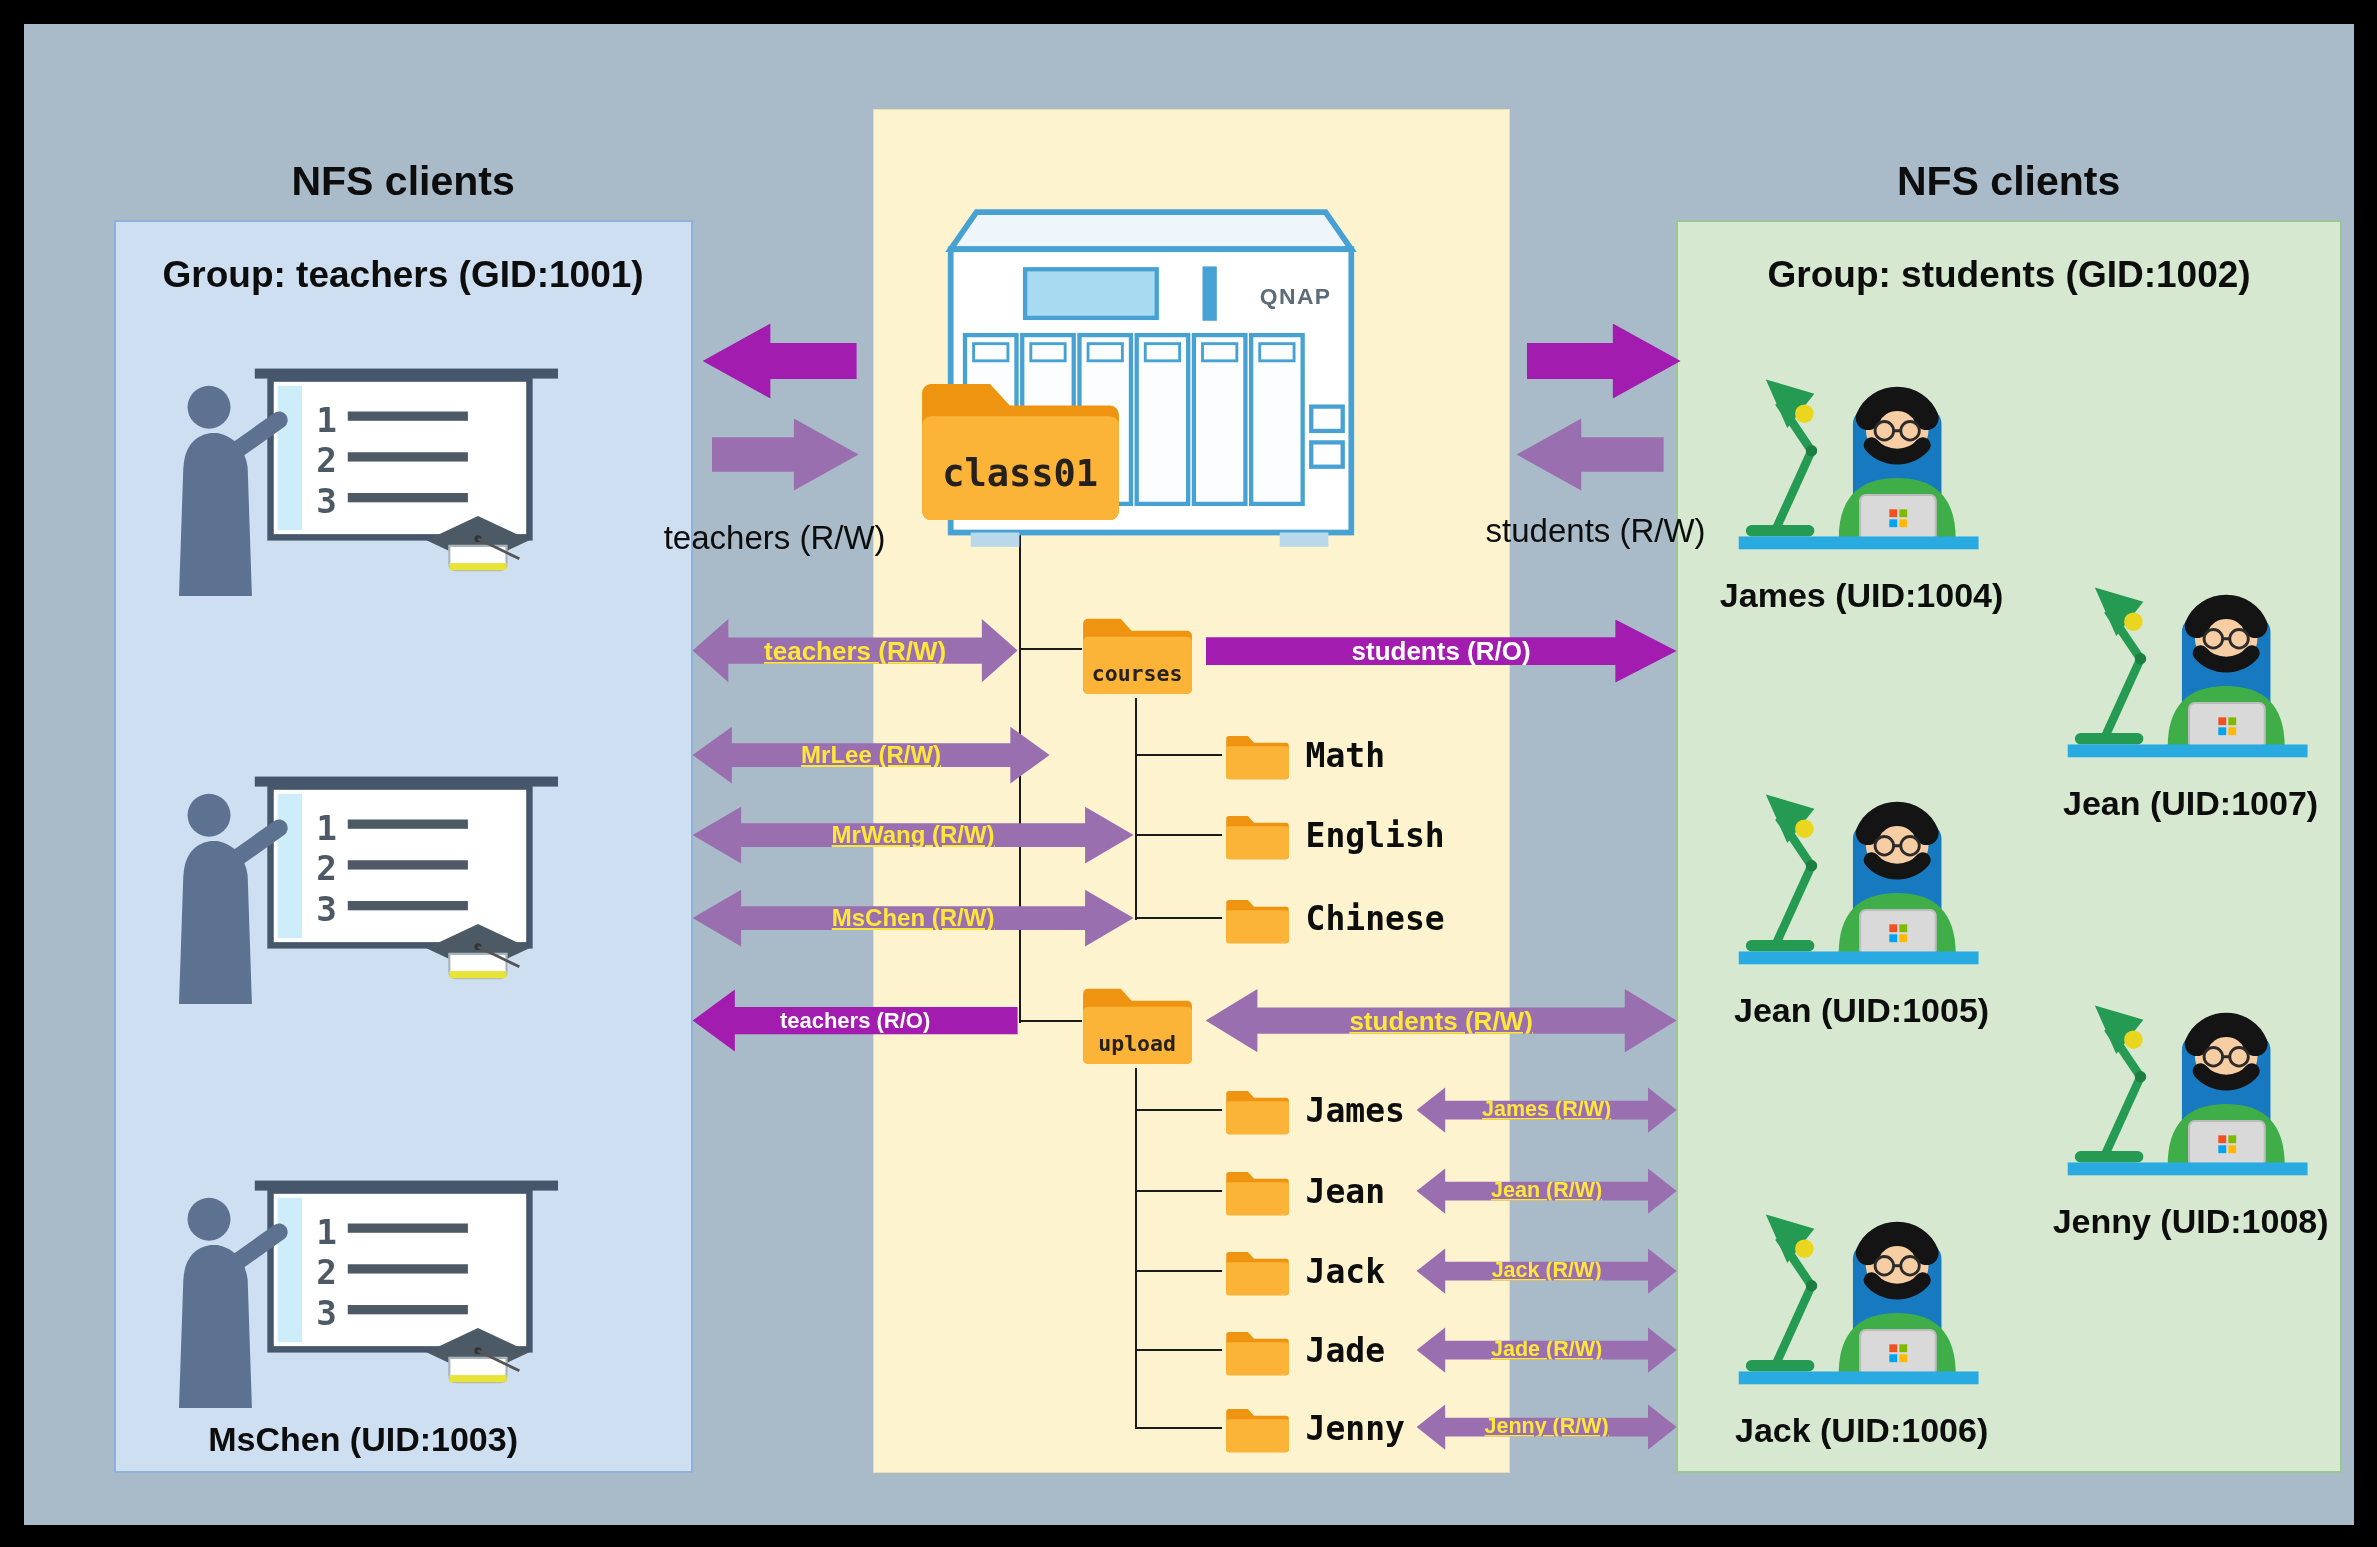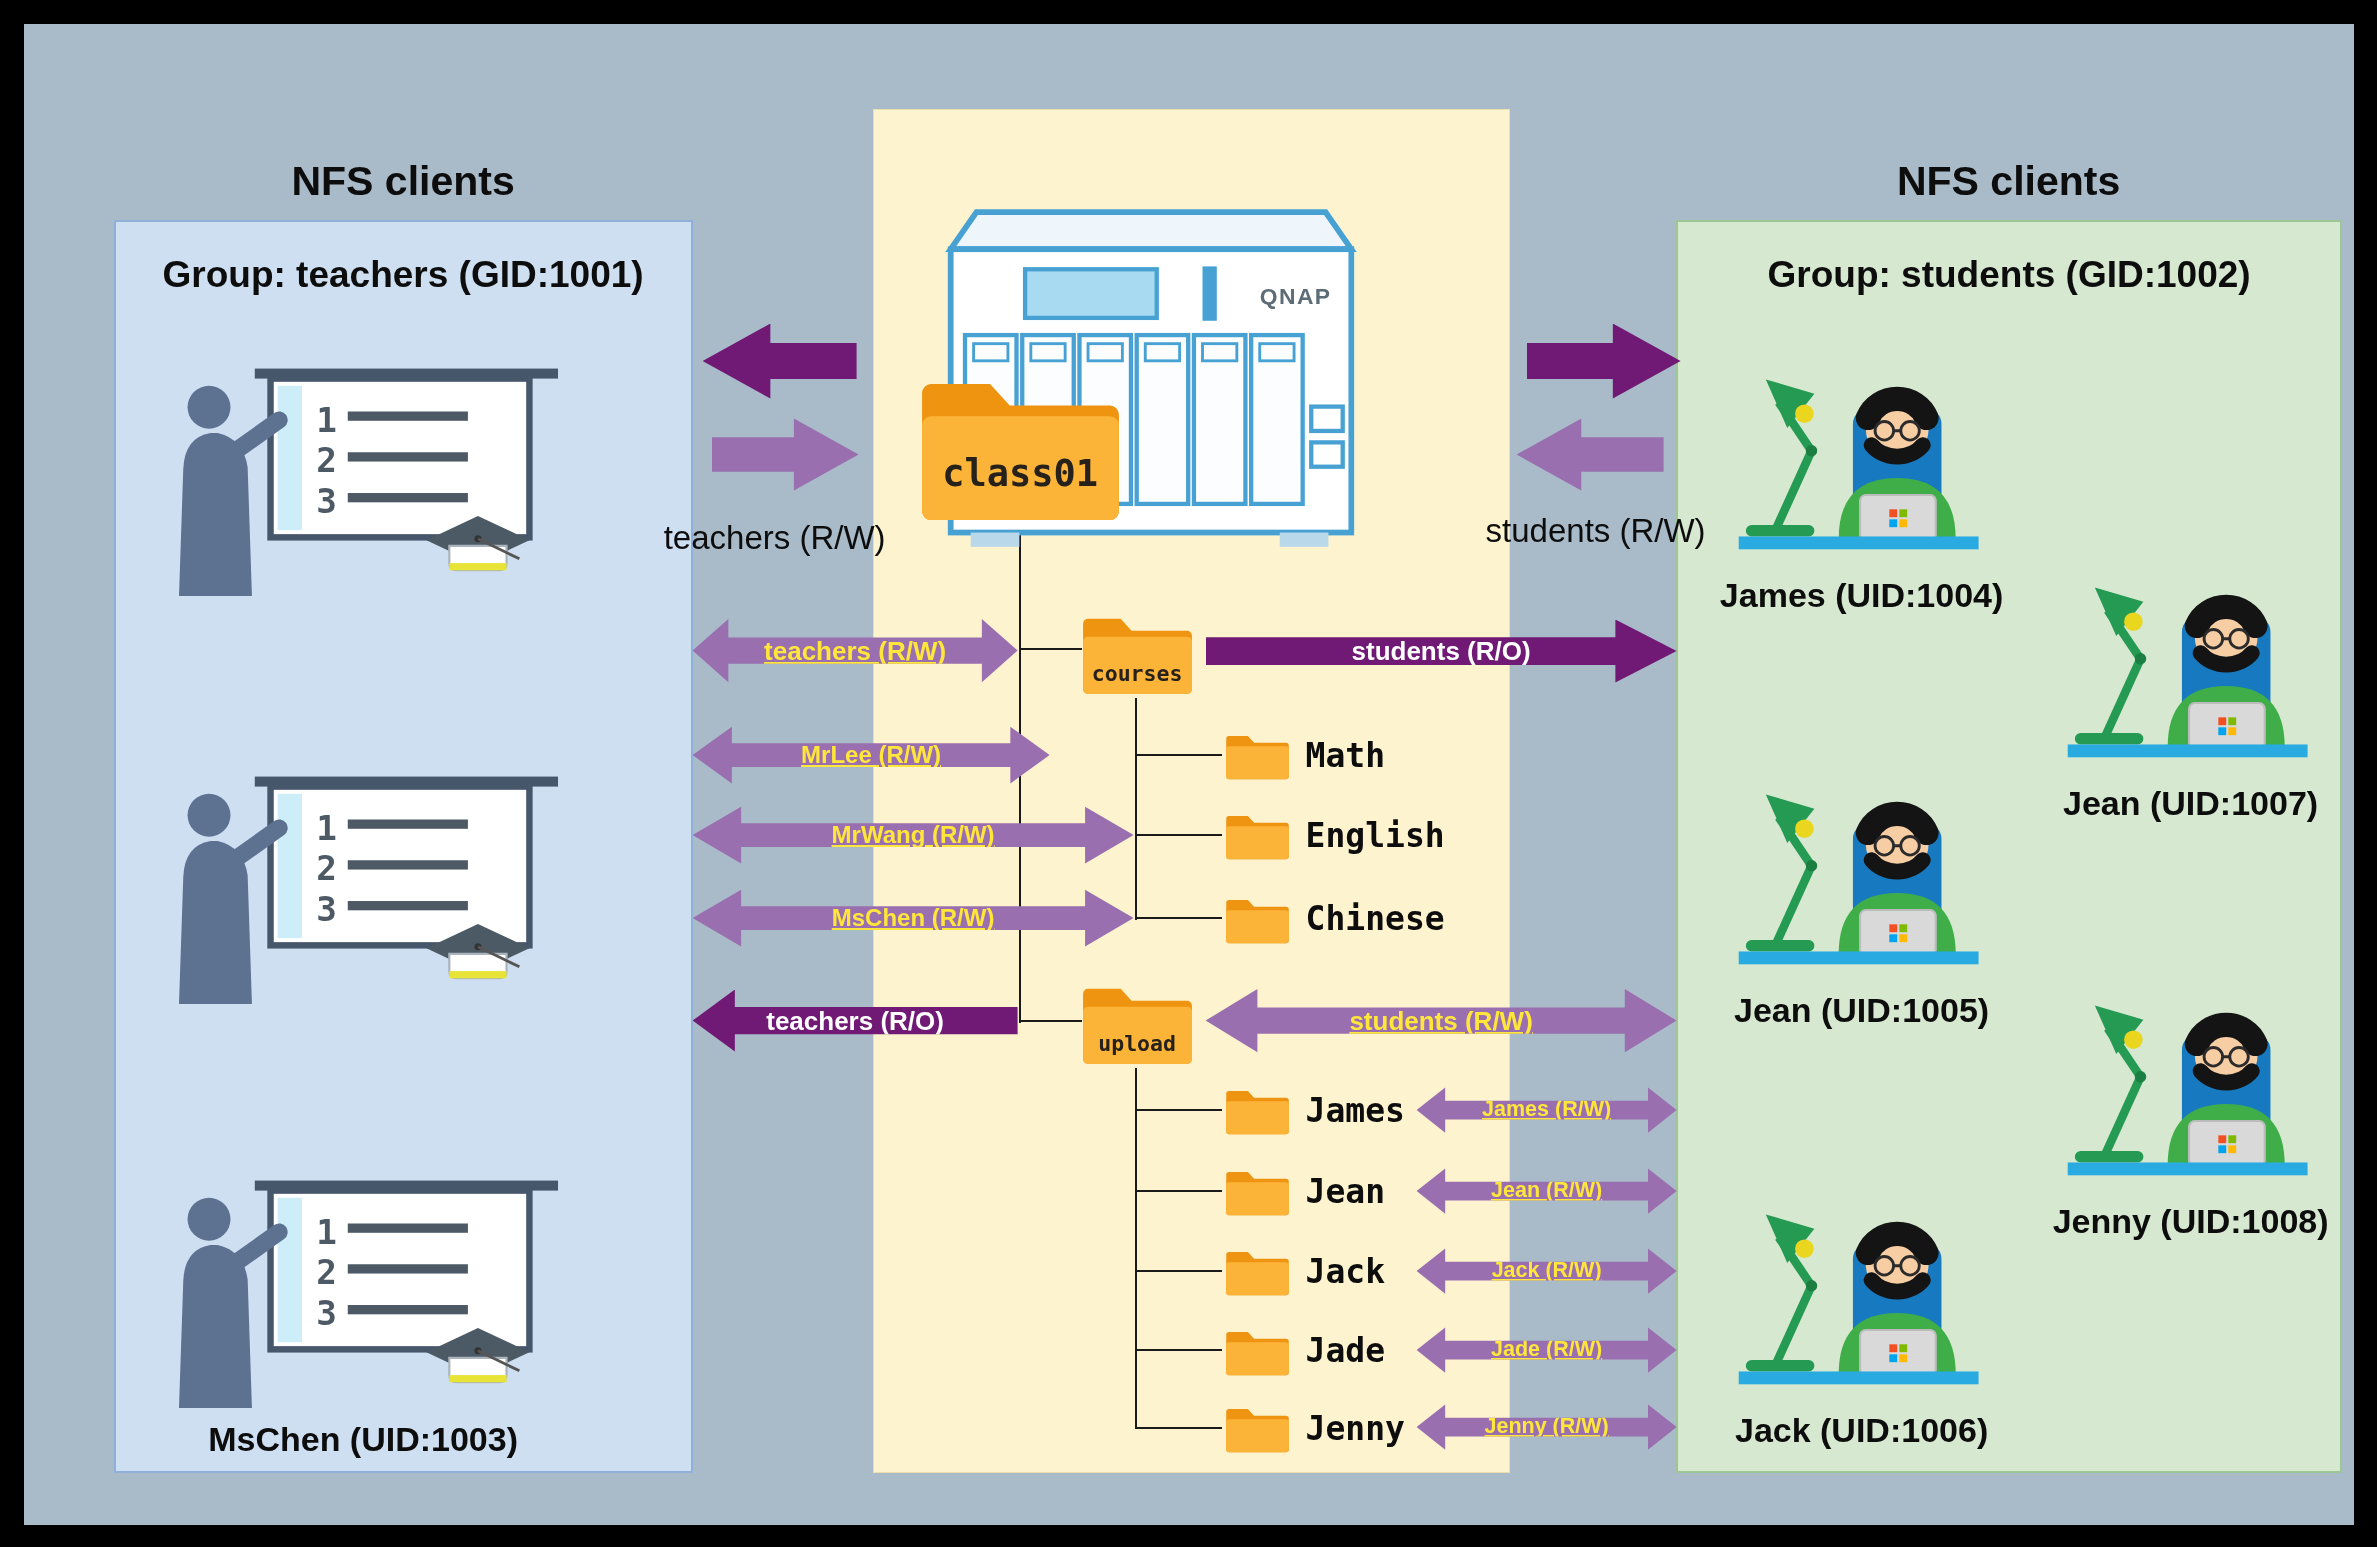--- a/index.html
+++ b/index.html
@@ -9,21 +9,21 @@
   .stage{position:absolute;left:23.6px;top:23.6px;width:2330px;height:1501px;background:#a9bac8;overflow:hidden}
   .panel{position:absolute}
   .ttl{position:absolute;text-align:center;font-weight:700;color:#0d0d0d}
   .lbl{position:absolute;text-align:center;font-weight:700;color:#0d0d0d}
   .line{position:absolute;background:#1a1a1a}
   .arrow{position:absolute;display:flex;align-items:center;justify-content:center}
   .arrow span{font-weight:700;line-height:1;white-space:nowrap}
   .a-yellow{color:#ffe63a;text-decoration:underline}
   .a-white{color:#ffffff}
   .purple{background:#9a6fb0}
-  .dark{background:#701a75}
+  .dark{background:#a21caf}
   .dbl{clip-path:polygon(0% 50%,11% 2%,11% 30%,89% 30%,89% 2%,100% 50%,89% 98%,89% 70%,11% 70%,11% 98%)}
   .rgt{clip-path:polygon(0% 28%,87% 28%,87% 0%,100% 50%,87% 100%,87% 72%,0% 72%)}
   .lft{clip-path:polygon(100% 28%,13% 28%,13% 0%,0% 50%,13% 100%,13% 72%,100% 72%)}
   .rgt-c{clip-path:polygon(0% 26%,56% 26%,56% 0%,100% 50%,56% 100%,56% 74%,0% 74%)}
   .lft-c{clip-path:polygon(100% 26%,44% 26%,44% 0%,0% 50%,44% 100%,44% 74%,100% 74%)}
   .folder{position:absolute}
   .folder svg{position:absolute;left:0;top:0;width:100%;height:100%}
   .ftext{position:absolute;left:0;right:0;text-align:center;font-weight:700;color:#26211a;font-family:"DejaVu Sans Mono",monospace}
   .rowlbl{position:absolute;font-weight:700;color:#0d0d0d;font-family:"DejaVu Sans Mono",monospace;font-size:33px;line-height:43px;text-align:left}
   .fig{position:absolute}
@@ -216,21 +216,21 @@
     <span class="a-yellow" style="font-size:24px">MrLee (R/W)</span>
   </div>
   <div class="arrow purple dbl" style="left:669px;top:782px;width:441px;height:59px">
     <span class="a-yellow" style="font-size:24px">MrWang (R/W)</span>
   </div>
   <div class="arrow purple dbl" style="left:669px;top:865px;width:441px;height:59px">
     <span class="a-yellow" style="font-size:24px">MsChen (R/W)</span>
   </div>
 
   <div class="arrow dark lft" style="left:669px;top:966px;width:325px;height:62px">
-    <span class="a-white" style="font-size:26px">teachers (R/O)</span>
+    <span class="a-white" style="font-size:22px">teachers (R/O)</span>
   </div>
   <div class="arrow purple dbl" style="left:1182px;top:964px;width:471px;height:66px">
     <span class="a-yellow" style="font-size:26px">students (R/W)</span>
   </div>
 
   <div class="arrow purple dbl" style="left:1393px;top:1063px;width:260px;height:47px">
     <span class="a-yellow" style="font-size:21.5px">James (R/W)</span>
   </div>
   <div class="arrow purple dbl" style="left:1393px;top:1144px;width:260px;height:47px">
     <span class="a-yellow" style="font-size:21.5px">Jean (R/W)</span>

